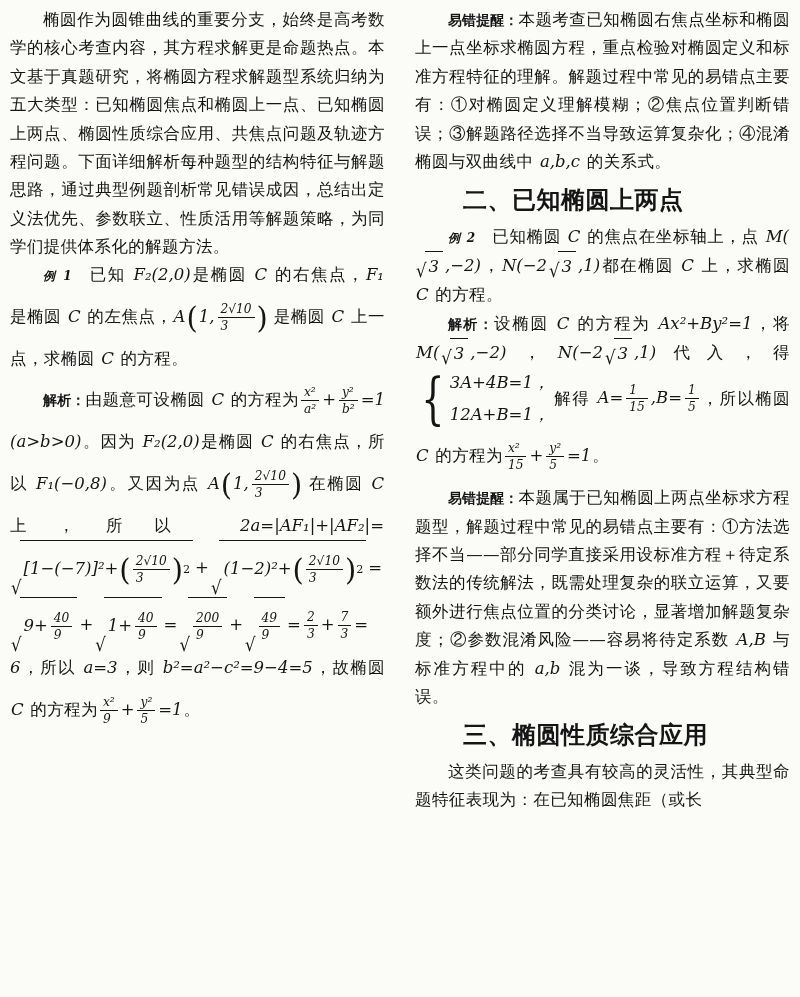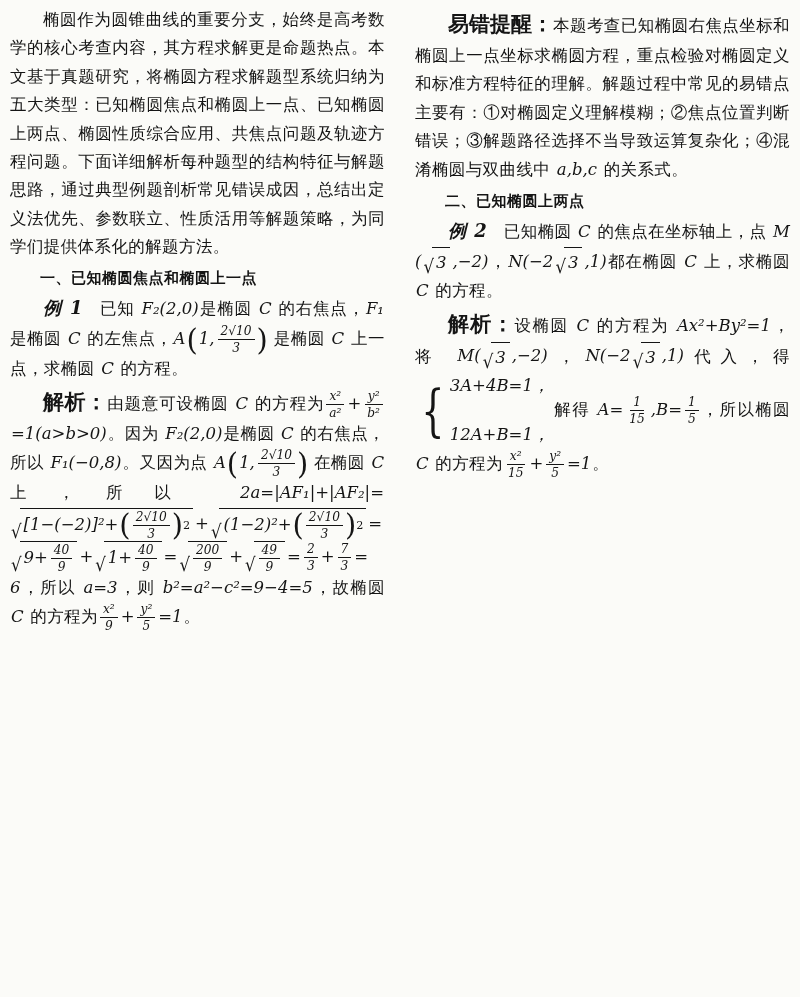--- a/index.html
+++ b/index.html
@@ -9,37 +9,37 @@
     font-family:"DejaVu Serif","Liberation Serif",serif;
   }
   .page{display:flex;gap:30px;padding:6px 10px 0 10px;box-sizing:border-box;width:800px;}
   .col{flex:1;min-width:0;}
   .para{
     font-size:16.5px;line-height:1.72;text-align:justify;
     text-indent:2em;margin:0;word-break:break-all;
   }
   .heading{
     font-family:"DejaVu Sans","Liberation Sans",sans-serif;
-    font-weight:700;font-size:15px;line-height:1.6;
+    font-weight:700;font-size:24px;line-height:1.6;
     padding-left:2em;margin:5px 0 3px 0;letter-spacing:0.5px;
   }
   .cn{letter-spacing:0.4px;}
   .mt{font-family:"DejaVu Serif","Liberation Serif",serif;font-style:italic;padding:0 1px;}
   .exlabel{
-    font-weight:700;font-style:italic;font-size:18px;
+    font-weight:700;font-style:italic;font-size:12px;
     margin-right:16px;letter-spacing:1px;
   }
   .boldlabel{
     font-family:"DejaVu Sans","Liberation Sans",sans-serif;
-    font-weight:700;font-size:21px;
+    font-weight:700;font-size:14px;
   }
   .frac{
-    display:inline-flex;flex-direction:column;align-items:center;
+    display:inline-flex;flex-direction:column;
     vertical-align:middle;font-size:0.74em;line-height:1.15;
-    margin:0 2px;text-indent:0;font-style:italic;
+    margin:12px 2px;text-indent:0;font-style:italic;
   }
   .num{border-bottom:1.2px solid currentColor;padding:0 3px 1px 3px;text-indent:0;}
   .den{padding:1px 3px 0 3px;text-indent:0;}
   .sqrt{
     display:inline-flex;align-items:stretch;vertical-align:middle;
     margin:0 1px;text-indent:0;
   }
   .rad{
     display:flex;align-items:flex-end;font-style:normal;
     margin-right:-2px;line-height:1;transform:scaleY(1.15);
@@ -52,47 +52,46 @@
   .bigp{
     font-size:175%;font-weight:300;vertical-align:middle;
     line-height:0.9;text-indent:0;font-style:normal;
   }
   .sup{vertical-align:0.75em;font-size:0.68em;text-indent:0;}
   .cases{display:inline-flex;align-items:center;vertical-align:middle;margin:0 3px 0 0;text-indent:0;}
   .brace{
     font-size:340%;font-weight:200;line-height:0.85;
     transform:scaleX(0.65);transform-origin:center;margin-right:-2px;text-indent:0;
   }
-  .caserows{display:inline-flex;flex-direction:column;gap:20px;text-indent:0;text-align:left;}
+  .caserows{display:inline-flex;flex-direction:column;gap:4px;text-indent:0;text-align:left;}
   .caserow{text-indent:0;}
 </style>
 </head>
 <body>
 
 <div class="page">
   <div class="col">
       <div class="para"><span class="cn">椭圆作为圆锥曲线的重要分支，始终是高考数学的核心考查内容，其方程求解更是命题热点。本文基于真题研究，将椭圆方程求解题型系统归纳为五大类型：已知椭圆焦点和椭圆上一点、已知椭圆上两点、椭圆性质综合应用、共焦点问题及轨迹方程问题。下面详细解析每种题型的结构特征与解题思路，通过典型例题剖析常见错误成因，总结出定义法优先、参数联立、性质活用等解题策略，为同学们提供体系化的解题方法。</span></div>
-      <div class="heading">一、已知椭圆焦点和椭圆上一点</div>
       <div class="para"><span class="exlabel">例 1</span><span class="cn">已知 </span><span class="mt">F₂(2,0)</span><span class="cn">是椭圆 </span><span class="mt">C</span><span class="cn"> 的右焦点，</span><span class="mt">F₁</span><span class="cn"> 是椭圆 </span><span class="mt">C</span><span class="cn"> 的左焦点，</span><span class="mt">A</span><span class="bigp">(</span><span class="mt">1,</span><span class="frac">
           <span class="num">2√10</span>
           <span class="den">3</span>
         </span><span class="bigp">)</span><span class="cn"> 是椭圆 </span><span class="mt">C</span><span class="cn"> 上一点，求椭圆 </span><span class="mt">C</span><span class="cn"> 的方程。</span></div>
       <div class="para"><span class="boldlabel">解析：</span><span class="cn">由题意可设椭圆 </span><span class="mt">C</span><span class="cn"> 的方程为</span><span class="frac">
           <span class="num">x²</span>
           <span class="den">a²</span>
         </span><span class="mt">+</span><span class="frac">
           <span class="num">y²</span>
           <span class="den">b²</span>
         </span><span class="mt">=1(a&gt;b&gt;0)</span><span class="cn">。因为 </span><span class="mt">F₂(2,0)</span><span class="cn">是椭圆 </span><span class="mt">C</span><span class="cn"> 的右焦点，所以 </span><span class="mt">F₁(−0,8)</span><span class="cn">。又因为点 </span><span class="mt">A</span><span class="bigp">(</span><span class="mt">1,</span><span class="frac">
           <span class="num">2√10</span>
           <span class="den">3</span>
         </span><span class="bigp">)</span><span class="cn"> 在椭圆 </span><span class="mt">C</span><span class="cn"> 上，所以 </span><span class="mt">2a=|AF₁|+|AF₂|=</span><span class="sqrt">
           <span class="rad">√</span>
           <span class="vinc">
-            <span class="mt">[1−(−2)]²+</span>
+            <span class="mt">[1−(−7)]²+</span>
             <span class="bigp">(</span>
             <span class="frac">
               <span class="num">2√10</span>
               <span class="den">3</span>
             </span>
             <span class="bigp">)</span>
             <span class="sup">2</span>
           </span>
         </span><span class="mt">+</span><span class="sqrt">
           <span class="rad">√</span>
@@ -190,14 +189,17 @@
         </span><span class="mt">,B=</span><span class="frac">
           <span class="num">1</span>
           <span class="den">5</span>
         </span><span class="cn">，所以椭圆 </span><span class="mt">C</span><span class="cn"> 的方程为</span><span class="frac">
           <span class="num">x²</span>
           <span class="den">15</span>
         </span><span class="mt">+</span><span class="frac">
           <span class="num">y²</span>
           <span class="den">5</span>
         </span><span class="mt">=1</span><span class="cn">。</span></div>
+      <div class="para"><span class="boldlabel">易错提醒：</span><span class="cn">本题属于已知椭圆上两点坐标求方程题型，解题过程中常见的易错点主要有：①方法选择不当——部分同学直接采用设标准方程＋待定系数法的传统解法，既需处理复杂的联立运算，又要额外进行焦点位置的分类讨论，显著增加解题复杂度；②参数混淆风险——容易将待定系数 </span><span class="mt">A,B</span><span class="cn"> 与标准方程中的 </span><span class="mt">a,b</span><span class="cn"> 混为一谈，导致方程结构错误。</span></div>
+      <div class="heading">三、椭圆性质综合应用</div>
+      <div class="para"><span class="cn">这类问题的考查具有较高的灵活性，其典型命题特征表现为：在已知椭圆焦距（或长</span></div>
     </div>
 </div>
 
 </body></html>

